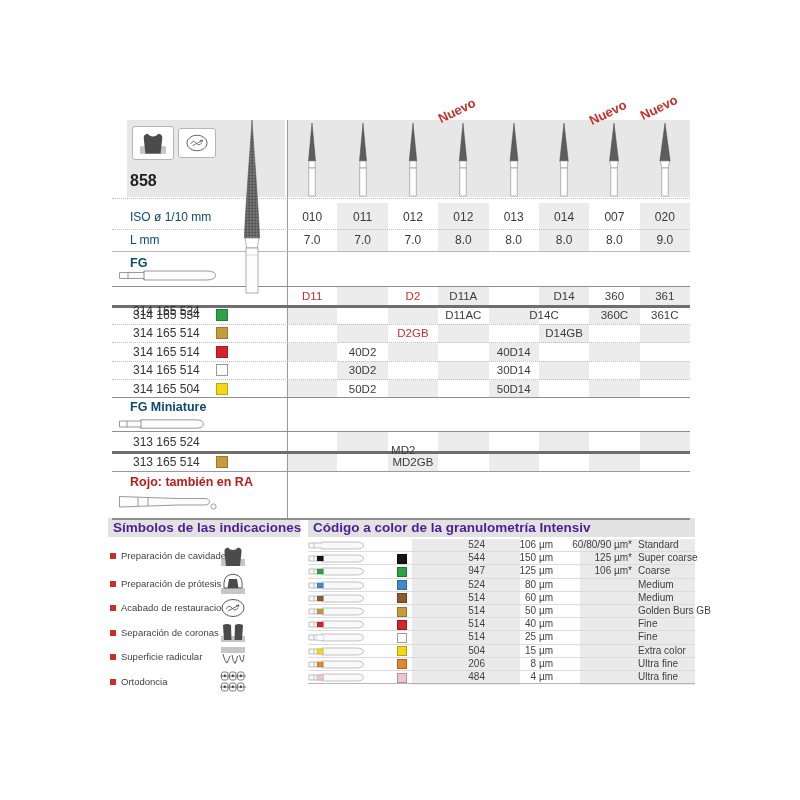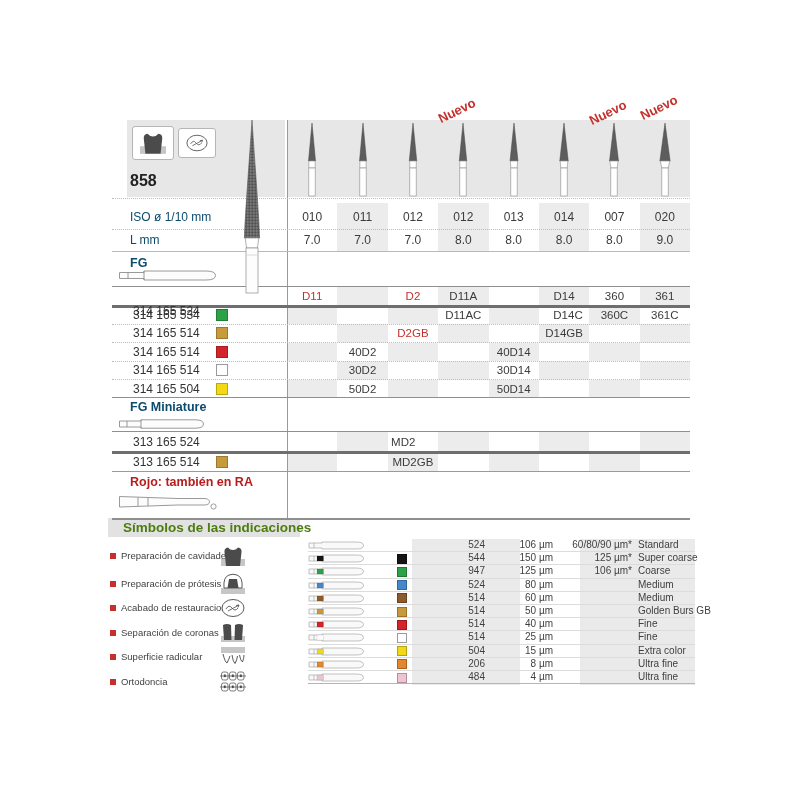--- a/index.html
+++ b/index.html
@@ -21,21 +21,21 @@
   .sq{position:absolute;width:12px;height:12px;border:1px solid rgba(0,0,0,0.22);z-index:3;box-sizing:border-box;}
   .rowlabel{position:absolute;font-size:12px;color:#0c4a6e;z-index:3;white-space:nowrap;}
   .bold{font-weight:700;font-size:12.5px;}
   #model{position:absolute;font-weight:700;font-size:16px;color:#222;}
   .hicon{position:absolute;background:#fff;border:1px solid #b5b5b5;border-radius:3px;line-height:0;
          display:flex;align-items:center;justify-content:center;}
   .rojo{position:absolute;color:#b91c1c;font-weight:700;font-size:12.5px;z-index:3;white-space:nowrap;}
   .shankwrap{position:absolute;z-index:3;line-height:0;}
   #bigbur{position:absolute;left:129px;top:19px;z-index:4;line-height:0;}
   .sec-hdr{position:absolute;left:0;top:0;height:19px;line-height:19px;background:#e2e2e2;
-           font-weight:700;font-size:13.5px;color:#4d7c0f;padding-left:15px;box-sizing:border-box;white-space:nowrap;}
+           font-weight:700;font-size:13.5px;color:#4c1d95;padding-left:5px;box-sizing:border-box;white-space:nowrap;}
   #symbols{position:absolute;left:108px;top:518px;width:198px;height:180px;}
   #symbols .sec-hdr{width:192px;}
   .symrow{position:absolute;left:0;width:192px;height:25px;}
   .bullet{position:absolute;left:2px;top:9px;width:6px;height:6px;background:#c5302c;}
   .symtext{position:absolute;left:13px;top:0;line-height:24px;font-size:9.5px;color:#3f3f3f;white-space:nowrap;}
   .symicon{position:absolute;left:112px;top:0;line-height:0;}
   #grantable{position:absolute;left:308px;top:518px;width:387px;height:170px;font-size:10px;color:#3f3f3f;}
   #grantable .sec-hdr{width:387px;}
   .band{position:absolute;top:21px;height:146px;background:#eaeaea;z-index:0;}
   .band1{left:104px;width:108px;}
@@ -242,41 +242,41 @@
       <div class="ref" style="left:21px;top:202px;height:18.5px;line-height:18.5px">314 165 524</div>
       <div class="cell red" style="left:175px;top:187px;width:50.375px;height:18.5px;line-height:18.5px">D11</div>
       <div class="cell red" style="left:275.75px;top:187px;width:50.375px;height:18.5px;line-height:18.5px">D2</div>
       <div class="cell " style="left:326.125px;top:187px;width:50.375px;height:18.5px;line-height:18.5px">D11A</div>
       <div class="cell " style="left:426.875px;top:187px;width:50.375px;height:18.5px;line-height:18.5px">D14</div>
       <div class="cell " style="left:477.25px;top:187px;width:50.375px;height:18.5px;line-height:18.5px">360</div>
       <div class="cell " style="left:527.625px;top:187px;width:50.375px;height:18.5px;line-height:18.5px">361</div>
       <div class="ref" style="left:21px;top:205.5px;height:18.5px;line-height:18.5px">314 165 534</div>
       <div class="sq" style="left:104px;top:208.8px;background:#2aa245;"></div>
       <div class="cell " style="left:326.125px;top:205.5px;width:50.375px;height:18.5px;line-height:18.5px">D11AC</div>
-      <div class="cell " style="left:429px;top:205.5px;width:54px;height:18.5px;line-height:18.5px">D14C</div>
+      <div class="cell " style="left:405px;top:205.5px;width:54px;height:18.5px;line-height:18.5px">D14C</div>
       <div class="cell " style="left:477.25px;top:205.5px;width:50.375px;height:18.5px;line-height:18.5px">360C</div>
       <div class="cell " style="left:527.625px;top:205.5px;width:50.375px;height:18.5px;line-height:18.5px">361C</div>
       <div class="ref" style="left:21px;top:224px;height:18.5px;line-height:18.5px">314 165 514</div>
       <div class="sq" style="left:104px;top:227.3px;background:#c79b3b;"></div>
       <div class="cell red" style="left:275.75px;top:224px;width:50.375px;height:18.5px;line-height:18.5px">D2GB</div>
       <div class="cell " style="left:426.875px;top:224px;width:50.375px;height:18.5px;line-height:18.5px">D14GB</div>
       <div class="ref" style="left:21px;top:242.5px;height:18.5px;line-height:18.5px">314 165 514</div>
       <div class="sq" style="left:104px;top:245.8px;background:#d4232b;"></div>
       <div class="cell " style="left:225.375px;top:242.5px;width:50.375px;height:18.5px;line-height:18.5px">40D2</div>
       <div class="cell " style="left:376.5px;top:242.5px;width:50.375px;height:18.5px;line-height:18.5px">40D14</div>
       <div class="ref" style="left:21px;top:261px;height:18.5px;line-height:18.5px">314 165 514</div>
       <div class="sq" style="left:104px;top:264.3px;background:#ffffff;border-color:#9a9a9a;"></div>
       <div class="cell " style="left:225.375px;top:261px;width:50.375px;height:18.5px;line-height:18.5px">30D2</div>
       <div class="cell " style="left:376.5px;top:261px;width:50.375px;height:18.5px;line-height:18.5px">30D14</div>
       <div class="ref" style="left:21px;top:279.5px;height:18.5px;line-height:18.5px">314 165 504</div>
       <div class="sq" style="left:104px;top:282.8px;background:#f3d816;"></div>
       <div class="cell " style="left:225.375px;top:279.5px;width:50.375px;height:18.5px;line-height:18.5px">50D2</div>
       <div class="cell " style="left:376.5px;top:279.5px;width:50.375px;height:18.5px;line-height:18.5px">50D14</div>
       <div class="ref" style="left:21px;top:332px;height:20px;line-height:20px">313 165 524</div>
-      <div class="cell " style="left:275.75px;top:332px;width:31px;height:20px;line-height:20px">MD2</div>
+      <div class="cell " style="left:275.75px;top:340px;width:31px;height:20px;line-height:20px">MD2</div>
       <div class="ref" style="left:21px;top:352px;height:20px;line-height:20px">313 165 514</div>
       <div class="sq" style="left:104px;top:356.0px;background:#c79b3b;"></div>
       <div class="cell " style="left:275.75px;top:352px;width:50.375px;height:20px;line-height:20px">MD2GB</div>
     </div>
 
   <div id="symbols">
     <div class="sec-hdr">Símbolos de las indicaciones</div>
     <div id="symbol-list">
         <div class="symrow" style="top:26px">
       <span class="bullet"></span>
@@ -343,20 +343,21 @@
                 <rect x="3.8" y="15.5" width="2" height="2.6"></rect>
                 <rect x="11.8" y="15.5" width="2" height="2.6"></rect>
                 <rect x="19.8" y="15.5" width="2" height="2.6"></rect>
               </g>
             </svg></span>
     </div>
       </div>
   </div>
 
   <div id="grantable">
+    <div class="sec-hdr">Código a color de la granulometría Intensiv</div>
     <div class="band band1"></div>
     <div class="band band2"></div>
     <div id="gran-rows">
         <div class="granrow" style="top:0.0px">
       <span class="gicon"><svg width="57" height="11" viewBox="0 0 57 11">
       <path d="M1,3 H14 V2 H48 Q55.5,2 55.5,5.5 Q55.5,9 48,9 H14 V8 H1 Z" fill="#f9f9f9" stroke="#a8a8a8" stroke-width="0.7"></path>
       <line x1="6" y1="3" x2="6" y2="8" stroke="#a8a8a8" stroke-width="0.7"></line>
 
     </svg></span>
 

